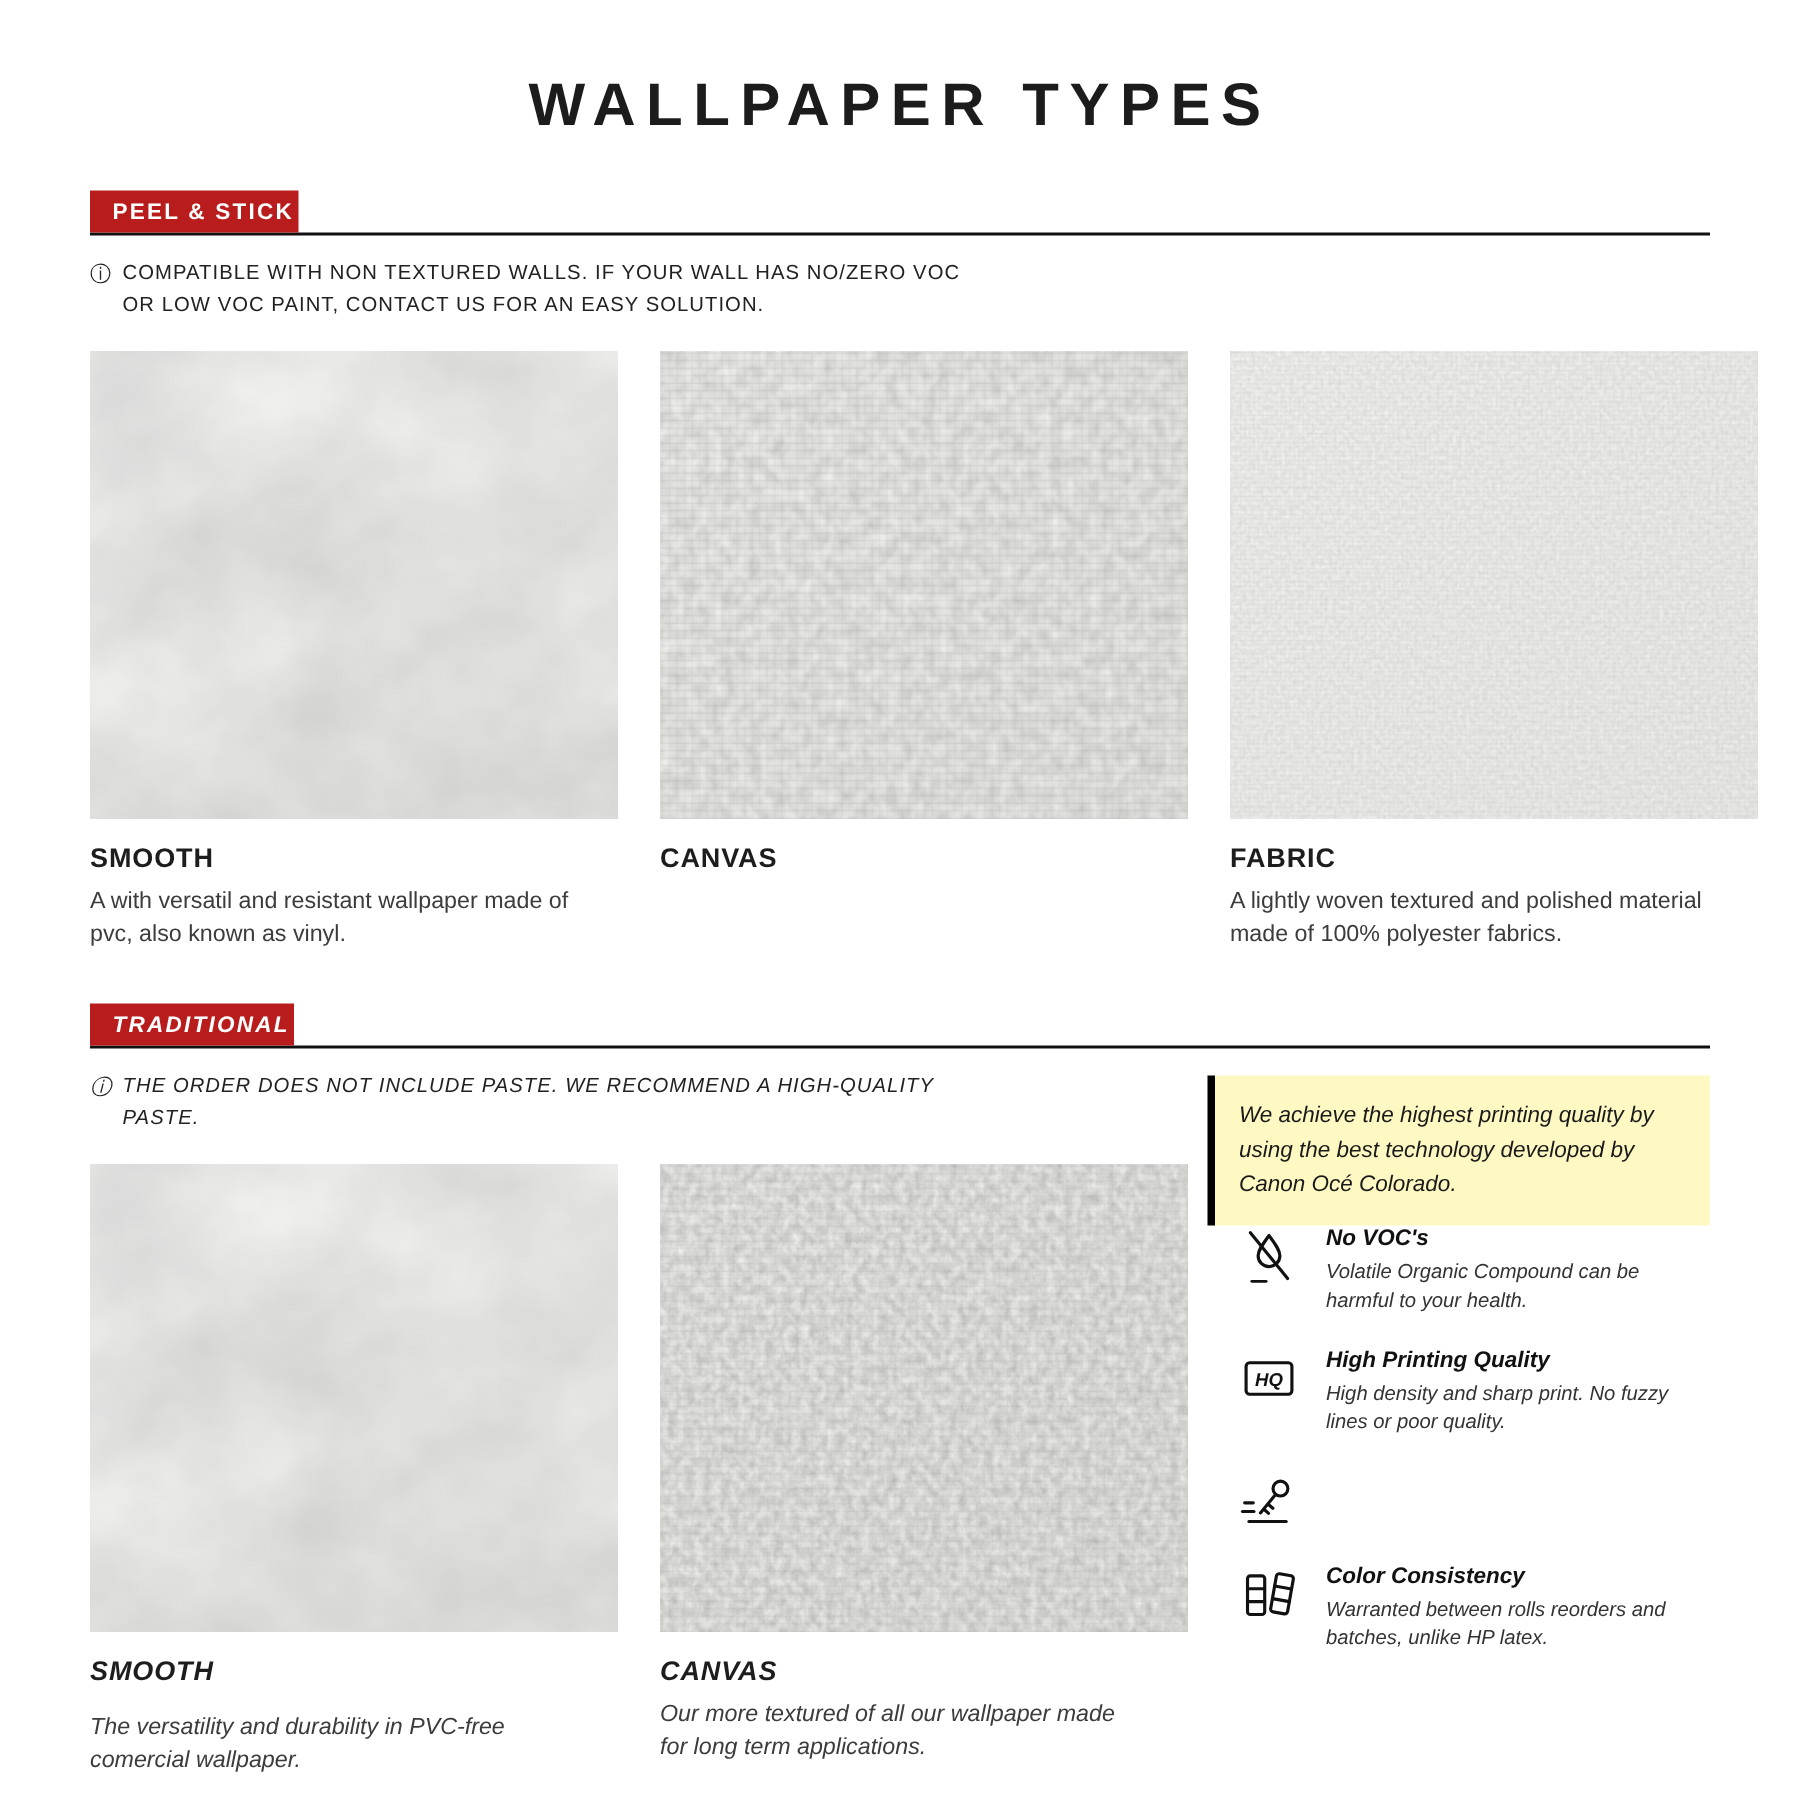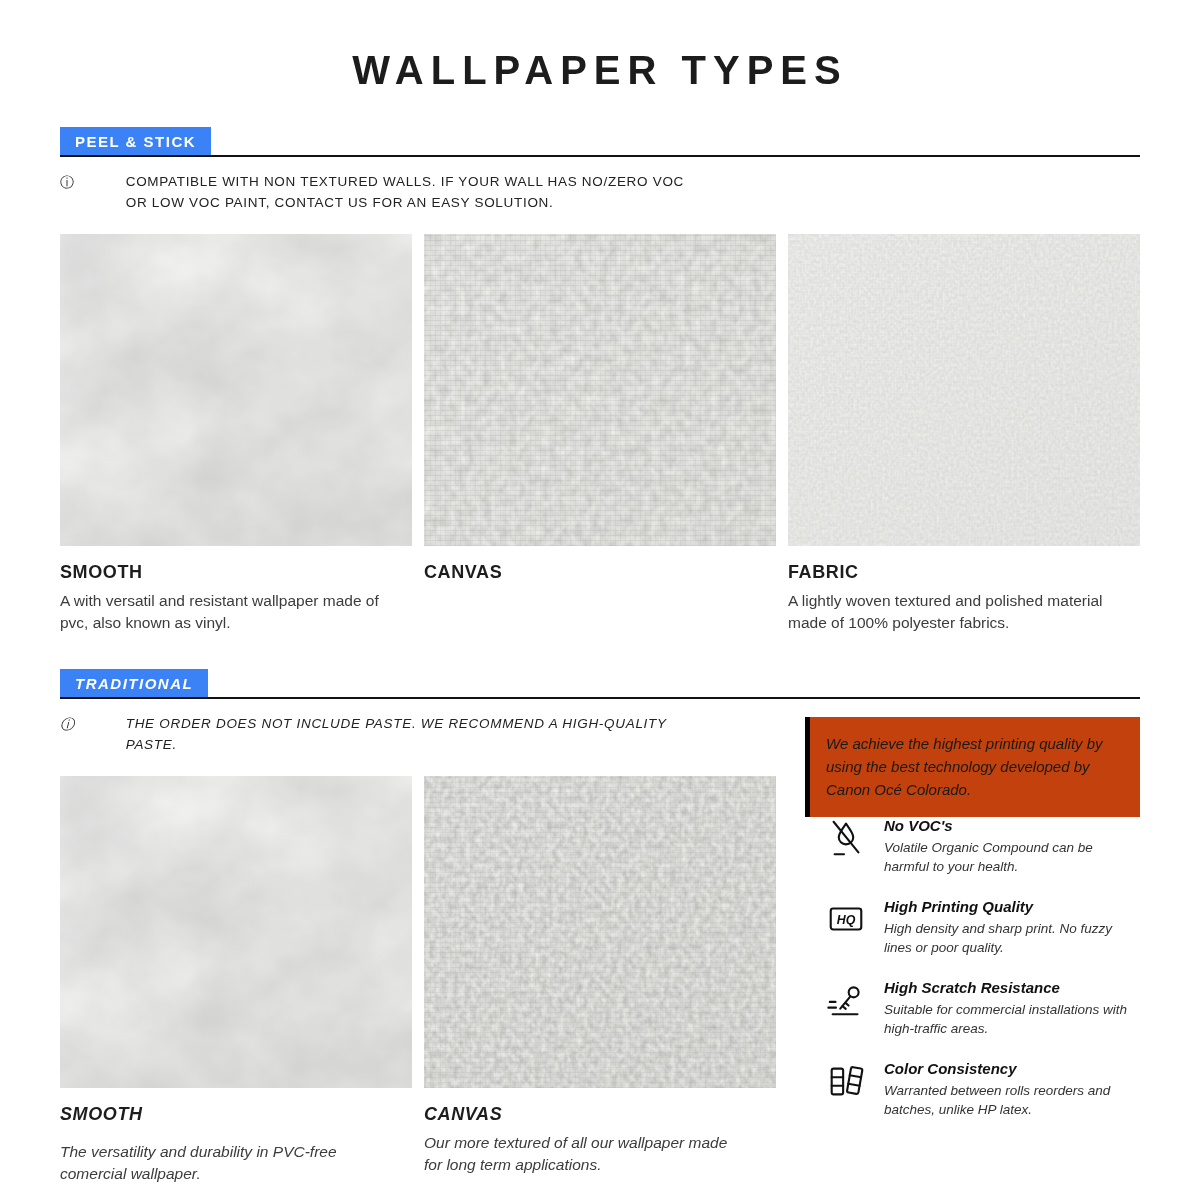--- a/index.html
+++ b/index.html
@@ -22,43 +22,43 @@
     color:#1c1c1c;
   }
 
   .section-header {
     margin-top:34px;
     border-bottom:2px solid #111;
     line-height:0;
   }
   .section-label {
     display:inline-block;
-    background:#3b82f6;
+    background:#b91c1c;
     color:#fff;
     font-size:15px;
     font-weight:700;
     letter-spacing:1.5px;
     line-height:1;
-    padding:7px 15px 6px 15px;
+    padding:7px 3px 6px 15px;
   }
 
   .note {
     margin-top:15px;
     display:flex;
     gap:7px;
     align-items:flex-start;
     font-size:13.5px;
     letter-spacing:0.7px;
     line-height:1.55;
     color:#222;
   }
   .info-icon { font-size:14px; line-height:1.5; }
-  .note-text { max-width:560px;margin-left:44px; }
-
-  .swatch-grid { margin-top:20px; display:grid; column-gap:12px; }
+  .note-text { max-width:560px; }
+
+  .swatch-grid { margin-top:20px; display:grid; column-gap:28px; }
   .swatch-grid.three { grid-template-columns:repeat(3, 352px); }
   .swatch-grid.two   { grid-template-columns:repeat(2, 352px); }
 
   .swatch-img {
     height:312px;
     position:relative;
     overflow:hidden;
     background:#f3f3f1;
   }
   .swatch-img svg { position:absolute; inset:0; width:100%; height:100%; display:block; }
@@ -76,21 +76,21 @@
     line-height:1.45;
     color:#3c3c3c;
     max-width:345px;
   }
 
   .bottom-row { display:flex; align-items:flex-start; }
   .left-col { width:716px; }
   .quality-panel { width:335px; margin-left:29px; margin-top:18px; }
 
   .quote-box {
-    background:#c2410c;
+    background:#fef9c3;
     border-left:5px solid #000;
     padding:15px 16px;
     font-size:15px;
     line-height:1.55;
     color:#1a1a1a;
   }
 
   .features { padding-left:20px; }
   .feature { display:flex; gap:17px; margin-bottom:21px; }
   .feature-icon { width:42px; height:42px; flex-shrink:0; }
@@ -289,24 +289,20 @@
                 <svg viewBox="0 0 44 44" fill="none" stroke="#111" stroke-width="2.2" stroke-linecap="round" stroke-linejoin="round">
                   <circle cx="30" cy="14" r="5.2"></circle>
                   <path d="M26.6 18.2 16 31"></path>
                   <path d="M18.5 28.5 l3.2 2.8"></path>
                   <path d="M21.5 25 l3.2 2.8"></path>
                   <path d="M5 24 h6"></path>
                   <path d="M3.5 30 h8"></path>
                   <path d="M8 37 h26"></path>
                 </svg>
               </span>
-              <div>
-                <div class="feature-title">High Scratch Resistance</div>
-                <p class="feature-desc">Suitable for commercial installations with high-traffic areas.</p>
-              </div>
             </div>
 
             <div class="feature">
               <span class="feature-icon">
                 <svg viewBox="0 0 44 44" fill="none" stroke="#111" stroke-width="2.2" stroke-linecap="round" stroke-linejoin="round">
                   <rect x="7" y="9" width="12" height="27" rx="2"></rect>
                   <path d="M7 18 h12 M7 27 h12"></path>
                   <g transform="rotate(10 31 22)">
                     <rect x="25" y="8" width="12" height="27" rx="2"></rect>
                     <path d="M25 17 h12 M25 26 h12"></path>

